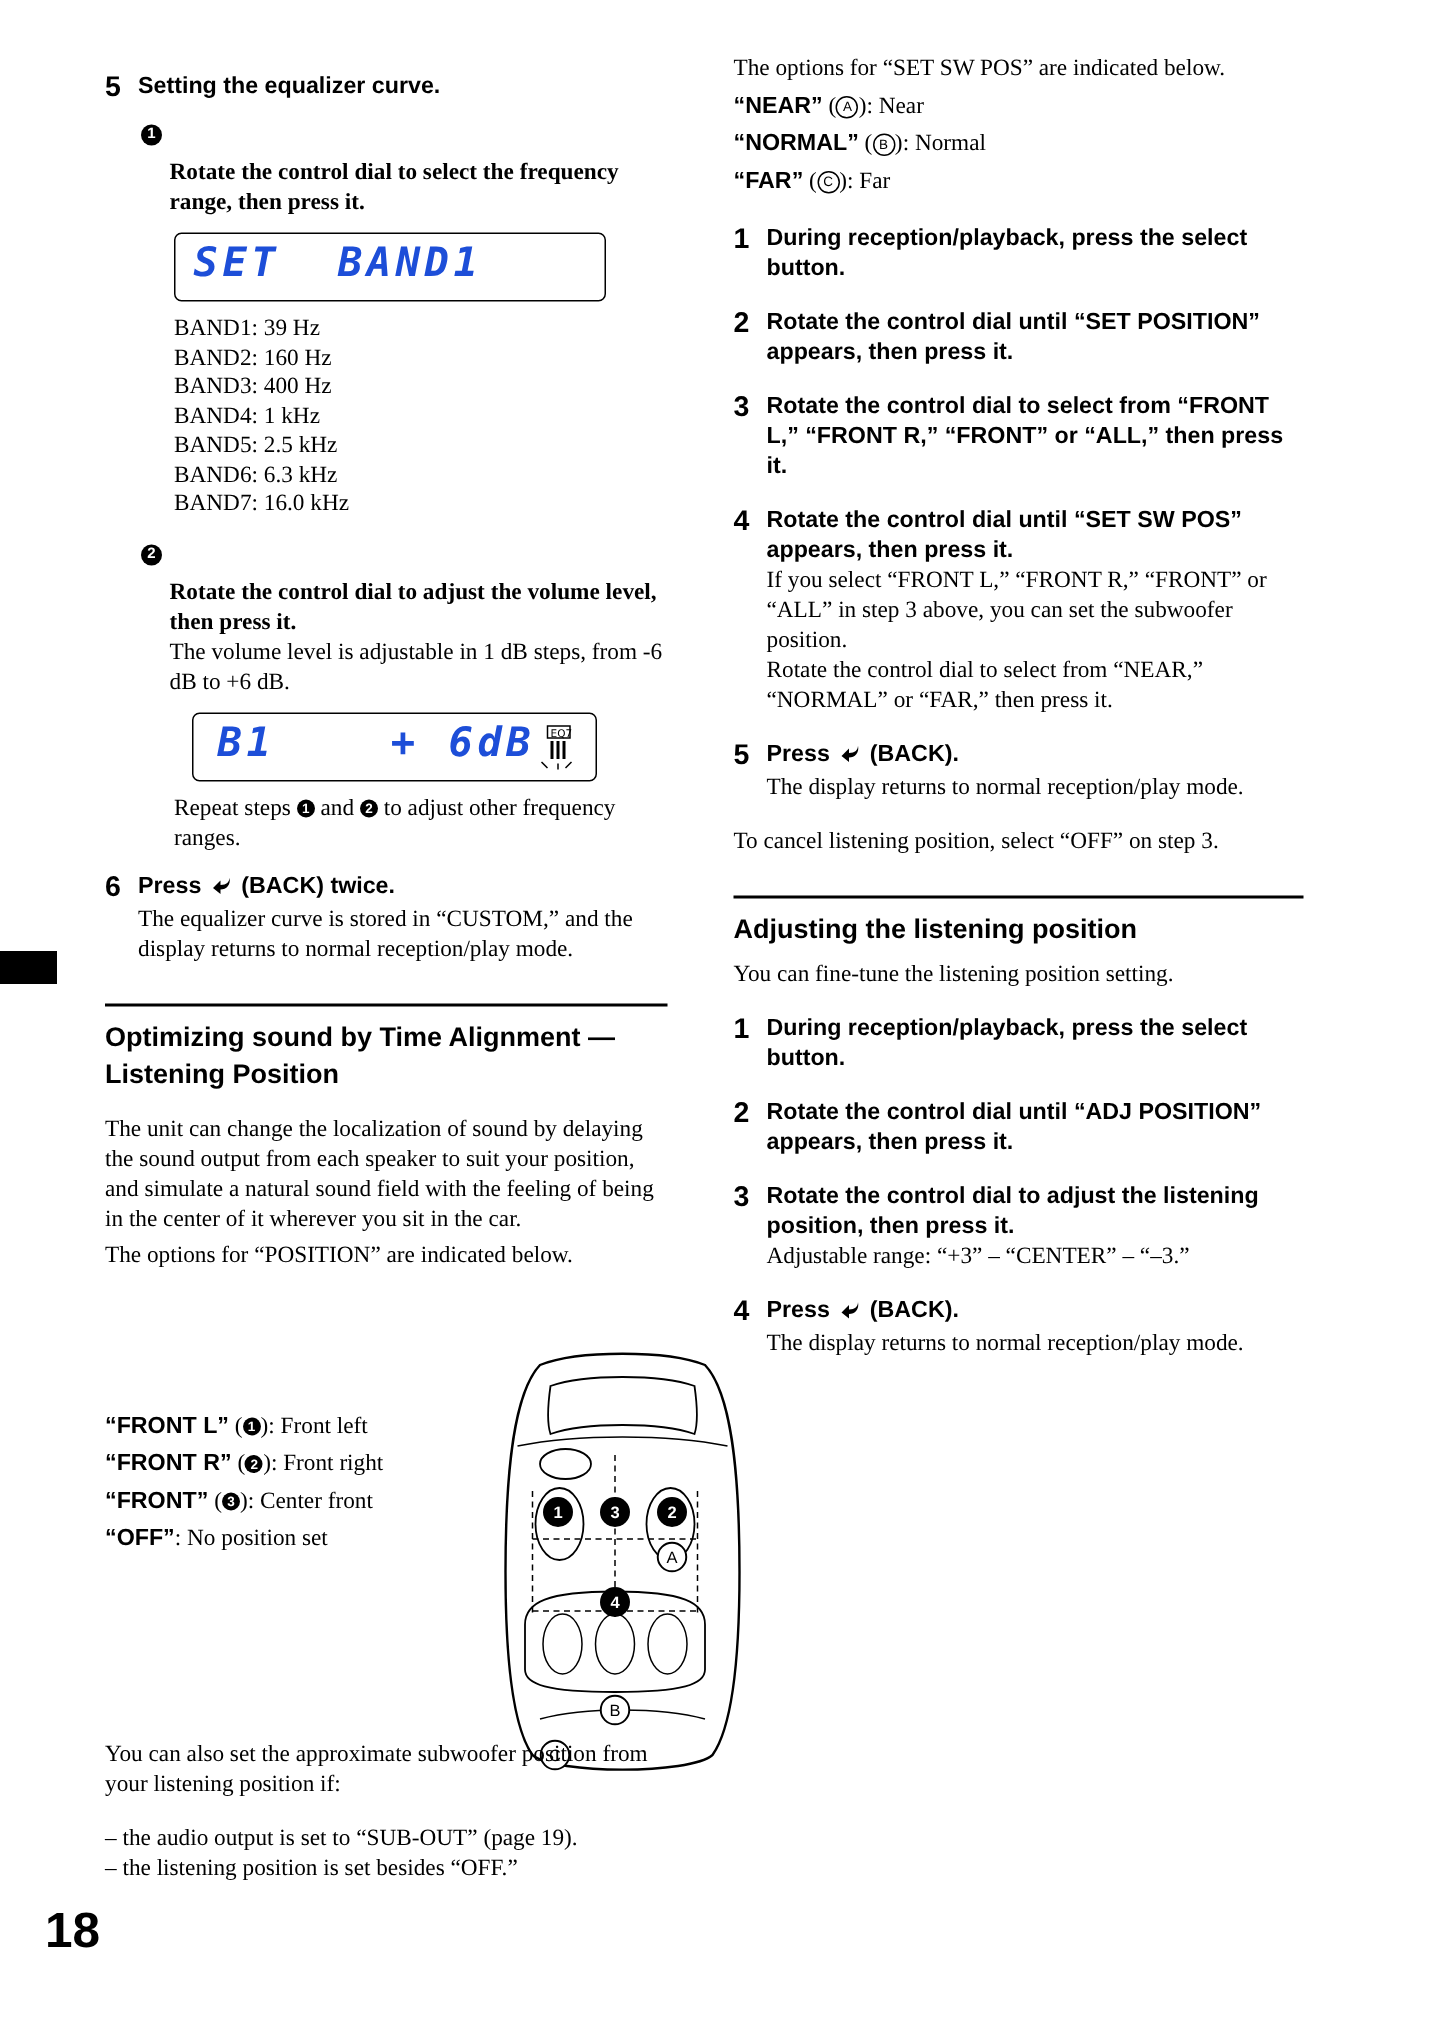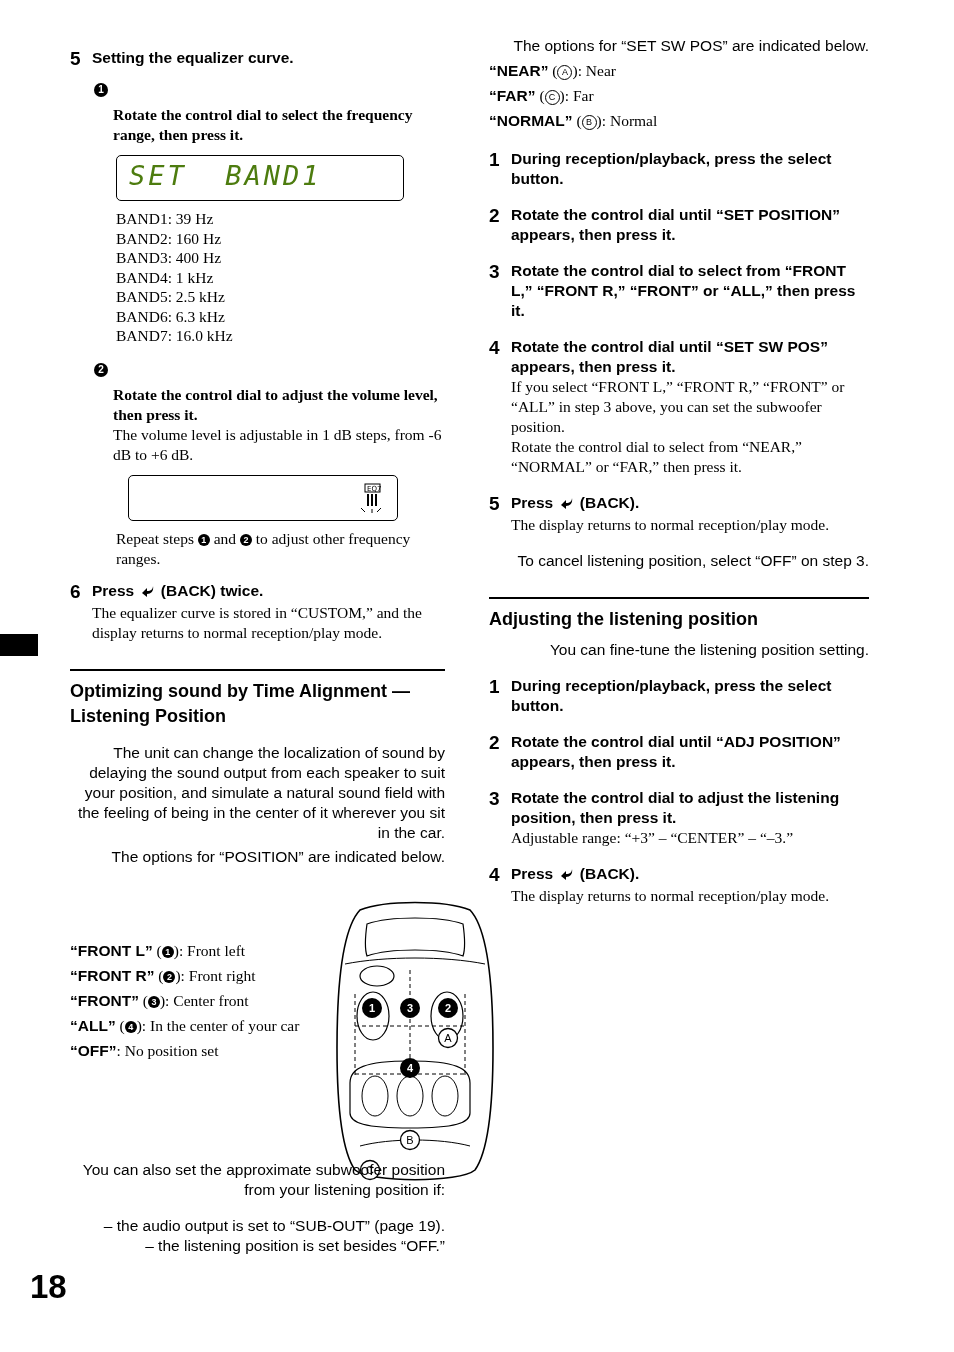--- a/index.html
+++ b/index.html
@@ -126,22 +126,22 @@
     background: #fff;
   }
   .lcd-text {
     position: absolute;
     left: 12px;
     top: 4px;
     font-family: "DejaVu Sans Mono", monospace;
     font-size: 27px;
     letter-spacing: 3px;
     font-style: italic;
-    font-weight: normal;
-    color: #4d7c0f;
+    font-weight: bold;
+    color: #1d4ed8;
     white-space: pre;
   }
   .lcd2 { margin-left: 58px; width: 268px; }
   .lcd2 .lcd-text { left: 16px; }
   .lcd-icon {
     position: absolute;
     right: 8px;
     top: 6px;
     width: 30px;
     height: 32px;
@@ -160,25 +160,24 @@
     margin: 26px 0 8px 0;
   }
   .sec-title {
     font-family: Liberation Sans, sans-serif;
     font-weight: bold;
     font-size: 18px;
     line-height: 25px;
     margin-bottom: 8px;
   }
   .para {
-    font-family: Liberation Sans, sans-serif;
+    font-family: Liberation Serif, serif;
     font-size: 15.5px;
     line-height: 20px;
     margin-top: 4px;
-    text-align: right;
   }
   .bold-label {
     font-family: "Liberation Sans", sans-serif;
     font-weight: bold;
     font-size: 15.5px;
   }
   .opt-line {
     font-family: "Liberation Serif", serif;
     font-size: 15.5px;
     line-height: 21px;
@@ -263,20 +262,21 @@
 
     <div class="substep" style="margin-left:24px;margin-top:14px;">
       <span class="circ">2</span>
       <div class="substep-body">
         <div class="sub-head">Rotate the control dial to adjust the volume level, then press it.</div>
         <div class="body-text">The volume level is adjustable in 1 dB steps, from -6 dB to +6 dB.</div>
       </div>
     </div>
 
     <div class="lcd lcd2">
+      <div class="lcd-text">B1    + 6dB</div>
       <div class="lcd-icon">
         <svg width="30" height="32" viewBox="0 0 30 32">
           <rect x="6" y="2" width="15" height="8" fill="none" stroke="#000" stroke-width="1"></rect>
           <text x="8" y="9" font-family="DejaVu Sans" font-size="7">EQ7</text>
           <rect x="8" y="12" width="2" height="12" fill="#000"></rect>
           <rect x="12" y="12" width="2" height="12" fill="#000"></rect>
           <rect x="16" y="12" width="2" height="12" fill="#000"></rect>
           <line x1="2" y1="26" x2="6" y2="30" stroke="#000" stroke-width="1"></line>
           <line x1="13" y1="27" x2="13" y2="31" stroke="#000" stroke-width="1"></line>
           <line x1="22" y1="26" x2="18" y2="30" stroke="#000" stroke-width="1"></line>
@@ -312,24 +312,20 @@
       </div>
       <div class="opt-line">
         <span class="bold-label">“FRONT R”</span>
         (<span class="circ-sm">2</span>)<span>: Front right</span>
       </div>
       <div class="opt-line">
         <span class="bold-label">“FRONT”</span>
         (<span class="circ-sm">3</span>)<span>: Center front</span>
       </div>
       <div class="opt-line">
-        <span class="bold-label">“ALL”</span>
-        (<span class="circ-sm">4</span>)<span>: In the center of your car</span>
-      </div>
-      <div class="opt-line">
         <span class="bold-label">“OFF”</span><span>: No position set</span>
       </div>
     </div>
 
     <div class="car-fig">
       <svg width="200" height="290" viewBox="0 0 200 290">
 
         <path d="M45 12 C28 30 22 80 22 150 C22 215 28 255 40 272 C55 285 145 285 160 272 C172 255 178 215 178 150 C178 80 172 30 155 12 C130 2 70 2 45 12 Z" fill="none" stroke="#000" stroke-width="1.6"></path>
 
         <path d="M52 26 C75 18 125 18 148 26 C150 40 150 52 148 58 C125 50 75 50 52 58 C50 52 50 40 52 26 Z" fill="none" stroke="#000" stroke-width="1.2"></path>
@@ -395,26 +391,26 @@
 
   <div class="col-right">
 
     <div class="para" style="margin-top:0;">The options for “SET SW POS” are indicated below.</div>
 
     <div class="opt-line">
       <span class="bold-label">“NEAR”</span>
       (<span class="circ-out">A</span>)<span>: Near</span>
     </div>
     <div class="opt-line">
+      <span class="bold-label">“NORMAL”</span>
+      (<span class="circ-out">B</span>)<span>: Normal</span>
+    </div>
+    <div class="opt-line">
       <span class="bold-label">“FAR”</span>
       (<span class="circ-out">C</span>)<span>: Far</span>
-    </div>
-    <div class="opt-line">
-      <span class="bold-label">“NORMAL”</span>
-      (<span class="circ-out">B</span>)<span>: Normal</span>
     </div>
 
     <div class="step" style="margin-top:18px;">
       <div class="step-num">1</div>
       <div class="step-body">
         <div class="step-head">During reception/playback, press the select button.</div>
       </div>
     </div>
 
     <div class="step" style="margin-top:16px;">

